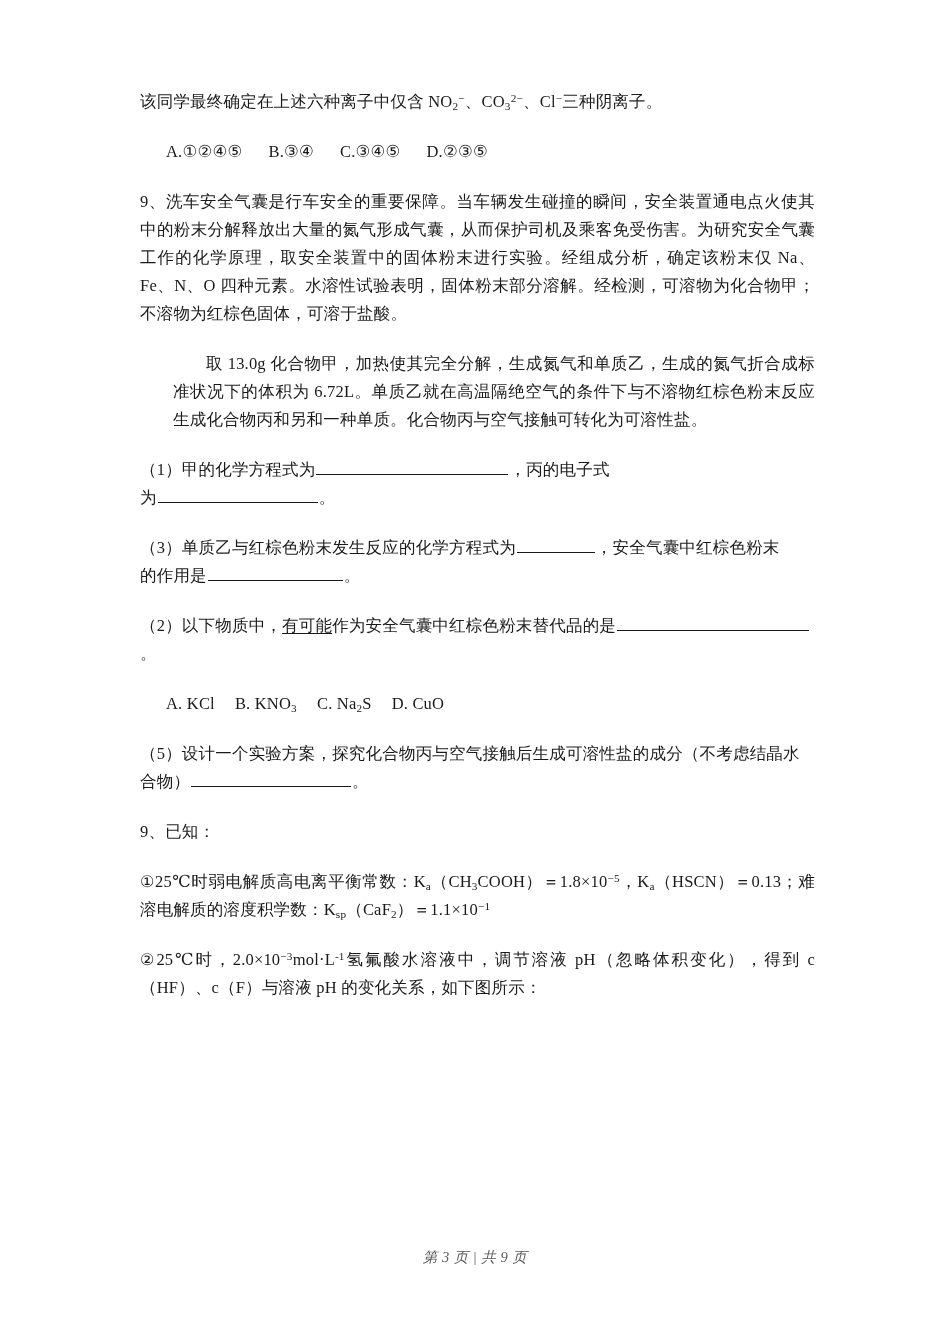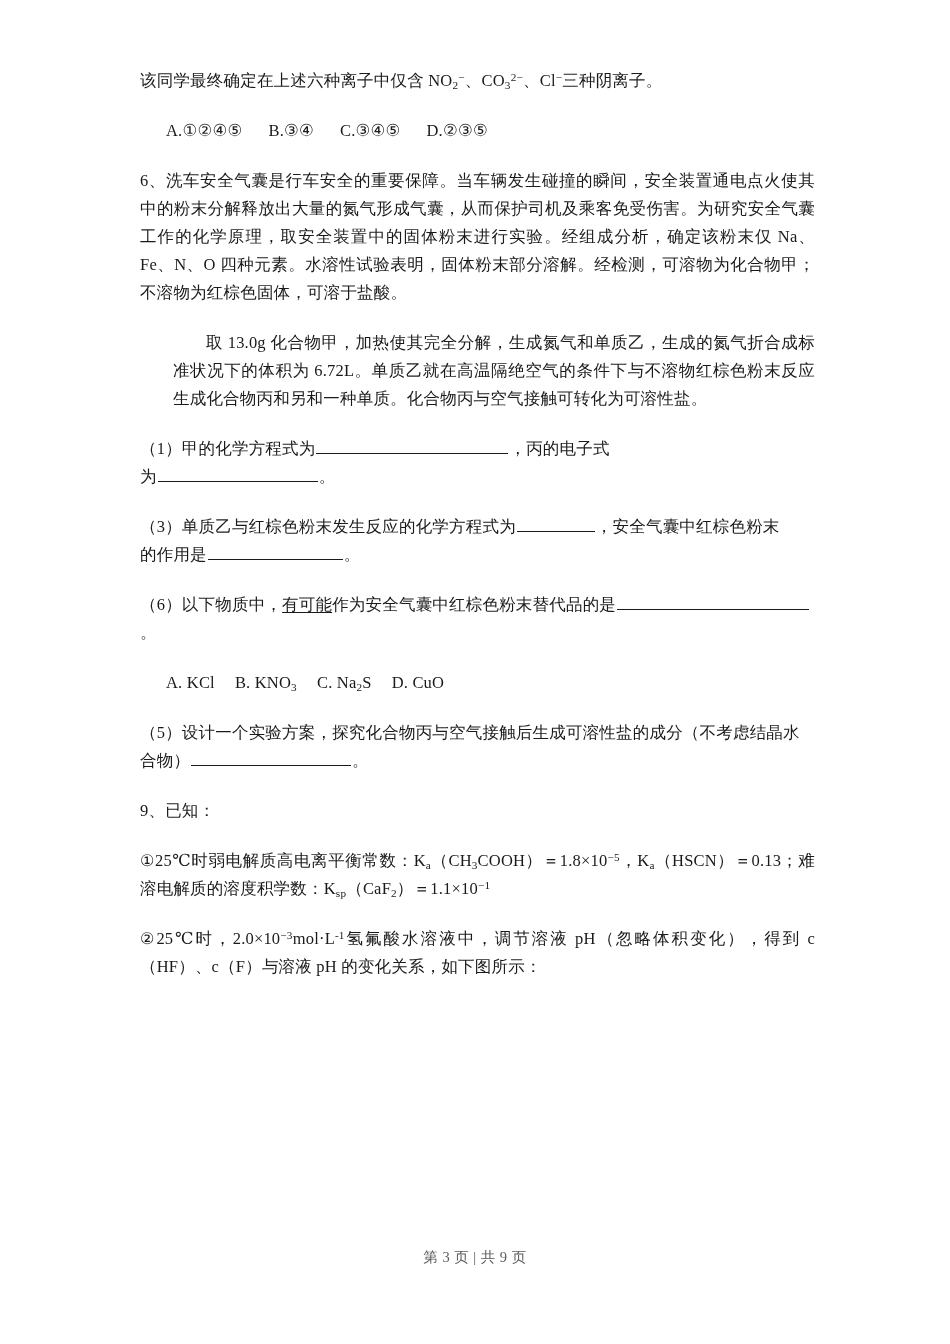--- a/index.html
+++ b/index.html
@@ -14,21 +14,21 @@
     font-family: "Liberation Serif", "DejaVu Serif", serif;
     color: #1a1a1a;
     overflow: hidden;
   }
   .page {
     position: absolute;
     left: 0; top: 0;
     width: 950px;
     height: 964px;
     box-sizing: border-box;
-    padding: 67px 135px 0 140px;
+    padding: 88px 135px 0 140px;
   }
   p {
     margin: 0 0 22px 0;
     font-size: 16.5px;
     line-height: 28px;
     text-align: justify;
     text-justify: inter-ideograph;
     letter-spacing: 0.2px;
   }
   .indent2 { text-indent: 2em; margin-left: 33px; }
@@ -59,53 +59,54 @@
   }
   .footer {
     position: absolute;
     left: 0;
     top: 1248px;
     width: 950px;
     text-align: center;
     font-size: 14.5px;
     color: #5a5a5a;
     letter-spacing: 0.5px;
+    font-style: italic;
   }
   .footer .sep { margin: 0 4px; }
 </style>
 </head>
 <body>
 
 <div class="page">
 
   <p>
     <span>该同学最终确定在上述六种离子中仅含 NO</span><sub>2</sub><sup>−</sup><span>、CO</span><sub>3</sub><sup>2−</sup><span>、Cl</span><sup>−</sup><span>三种阴离子。</span>
   </p>
 
 
   <p class="choices">
     <span>A.</span><span>①②④⑤</span><span class="choice-gap"></span><span>B.</span><span>③④</span><span class="choice-gap"></span><span>C.</span><span>③④⑤</span><span class="choice-gap"></span><span>D.</span><span>②③⑤</span>
   </p>
 
-  <p>6、洗车安全气囊是行车安全的重要保障。当车辆发生碰撞的瞬间，安全装置通电点火使其中的粉末分解释放出大量的氮气形成气囊，从而保护司机及乘客免受伤害。为研究安全气囊工作的化学原理，取安全装置中的固体粉末进行实验。经组成分析，确定该粉末仅 Na、Fe、N、O 四种元素。水溶性试验表明，固体粉末部分溶解。经检测，可溶物为化合物甲；不溶物为红棕色固体，可溶于盐酸。</p>
+  <p>9、洗车安全气囊是行车安全的重要保障。当车辆发生碰撞的瞬间，安全装置通电点火使其中的粉末分解释放出大量的氮气形成气囊，从而保护司机及乘客免受伤害。为研究安全气囊工作的化学原理，取安全装置中的固体粉末进行实验。经组成分析，确定该粉末仅 Na、Fe、N、O 四种元素。水溶性试验表明，固体粉末部分溶解。经检测，可溶物为化合物甲；不溶物为红棕色固体，可溶于盐酸。</p>
 
   <p class="indent2">取 13.0g 化合物甲，加热使其完全分解，生成氮气和单质乙，生成的氮气折合成标准状况下的体积为 6.72L。单质乙就在高温隔绝空气的条件下与不溶物红棕色粉末反应生成化合物丙和另和一种单质。化合物丙与空气接触可转化为可溶性盐。</p>
 
 
   <p>
     <span>（1）甲的化学方程式为</span><span class="blank b-xl"></span><span>，丙的电子式</span><br><span>为</span><span class="blank b-md"></span><span>。</span>
   </p>
 
 
   <p>
     <span>（3）单质乙与红棕色粉末发生反应的化学方程式为</span><span class="blank b-xs"></span><span>，安全气囊中红棕色粉末</span><br><span>的作用是</span><span class="blank b-sm"></span><span>。</span>
   </p>
 
   <p>
-    <span>（6）以下物质中，</span><u>有可能</u><span>作为安全气囊中红棕色粉末替代品的是</span><span class="blank b-xl"></span><br><span>。</span>
+    <span>（2）以下物质中，</span><u>有可能</u><span>作为安全气囊中红棕色粉末替代品的是</span><span class="blank b-xl"></span><br><span>。</span>
   </p>
 
   <p class="choices">
     <span>A.</span>&nbsp;<span>KCl</span><span class="choice-gap-sm"></span><span>B.</span>&nbsp;<span>KNO</span><sub>3</sub><span class="choice-gap-sm"></span><span>C.</span>&nbsp;<span>Na</span><sub>2</sub><span>S</span><span class="choice-gap-sm"></span><span>D.</span>&nbsp;<span>CuO</span>
   </p>
 
   <p>
     <span>（5）设计一个实验方案，探究化合物丙与空气接触后生成可溶性盐的成分（不考虑结晶水</span><br><span>合物）</span><span class="blank b-md"></span><span>。</span>
   </p>
 

